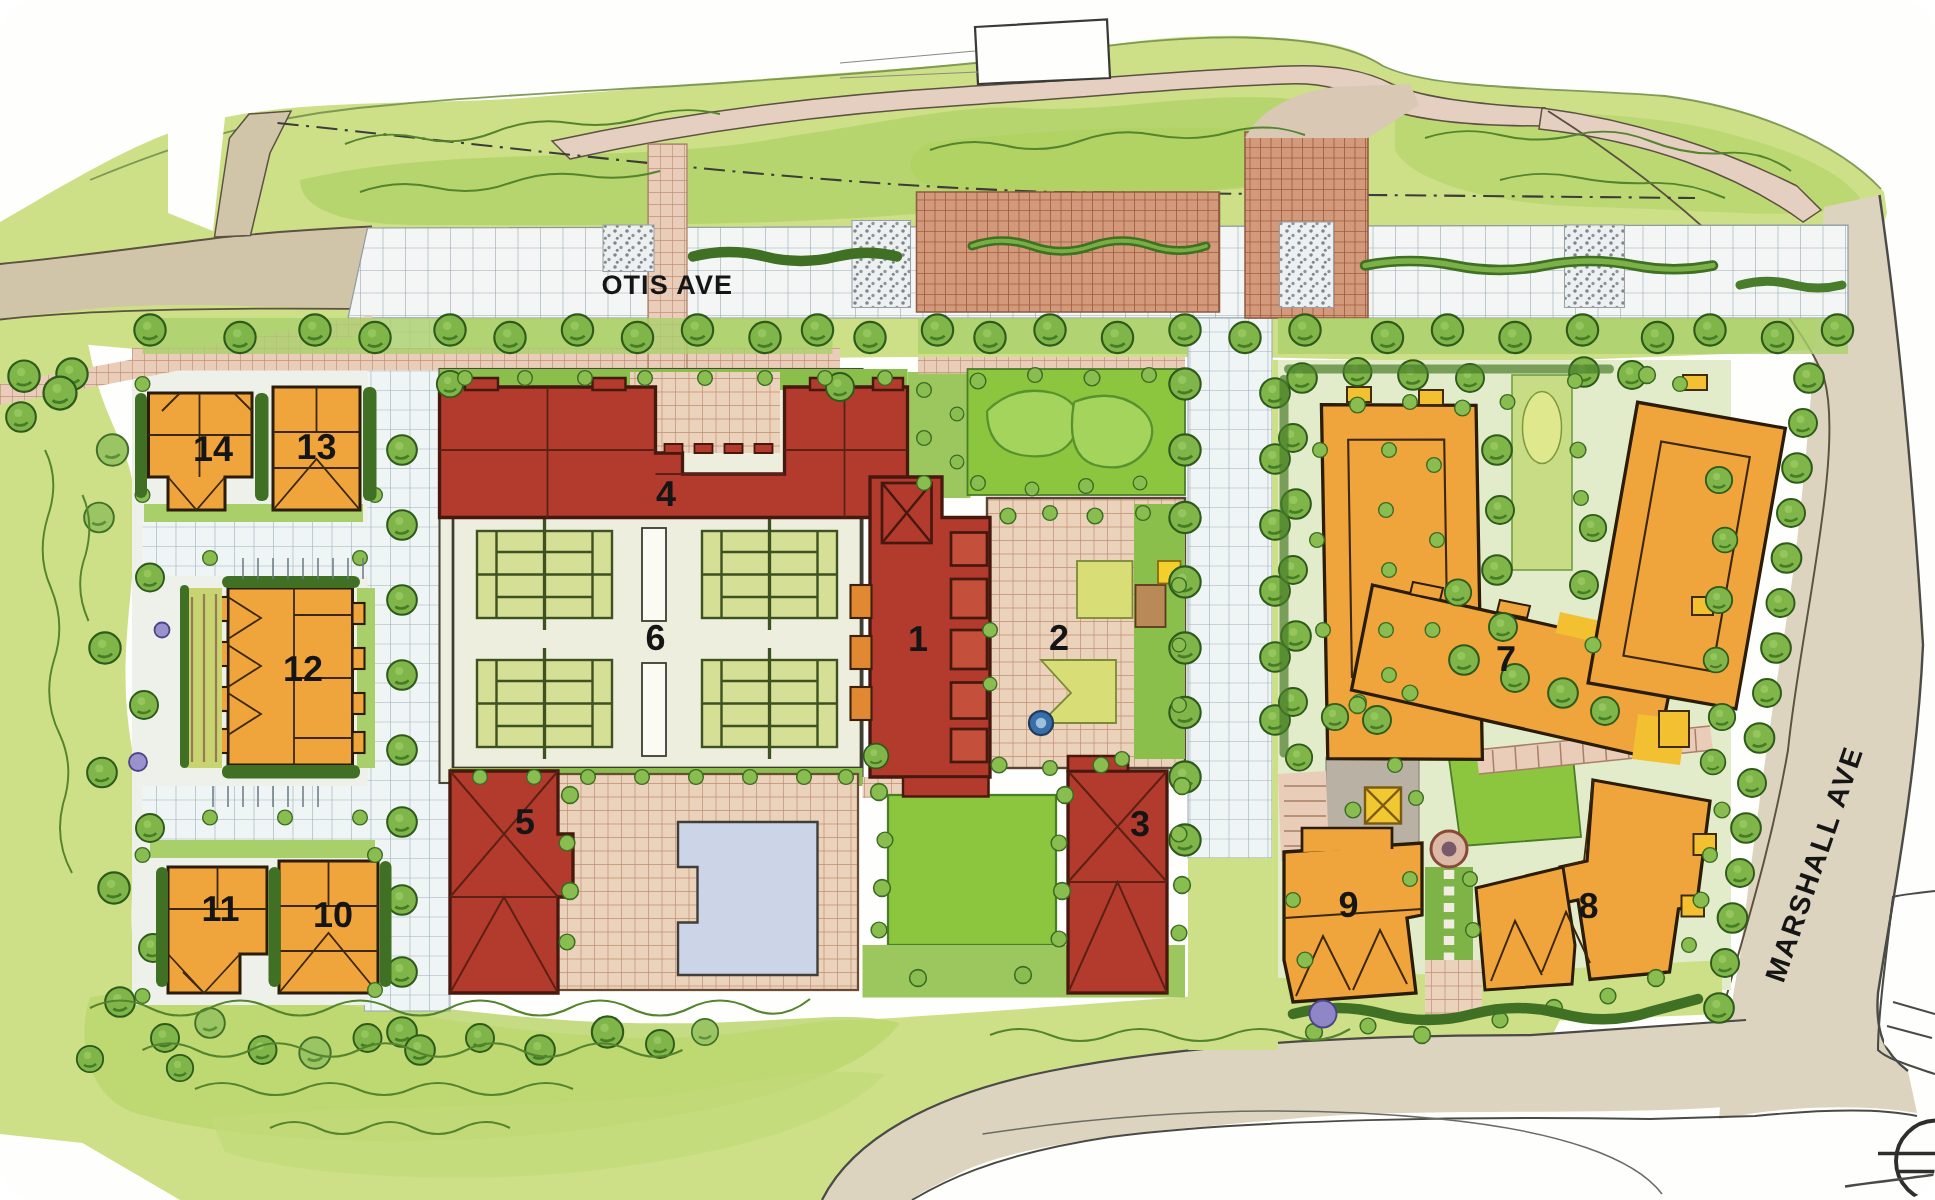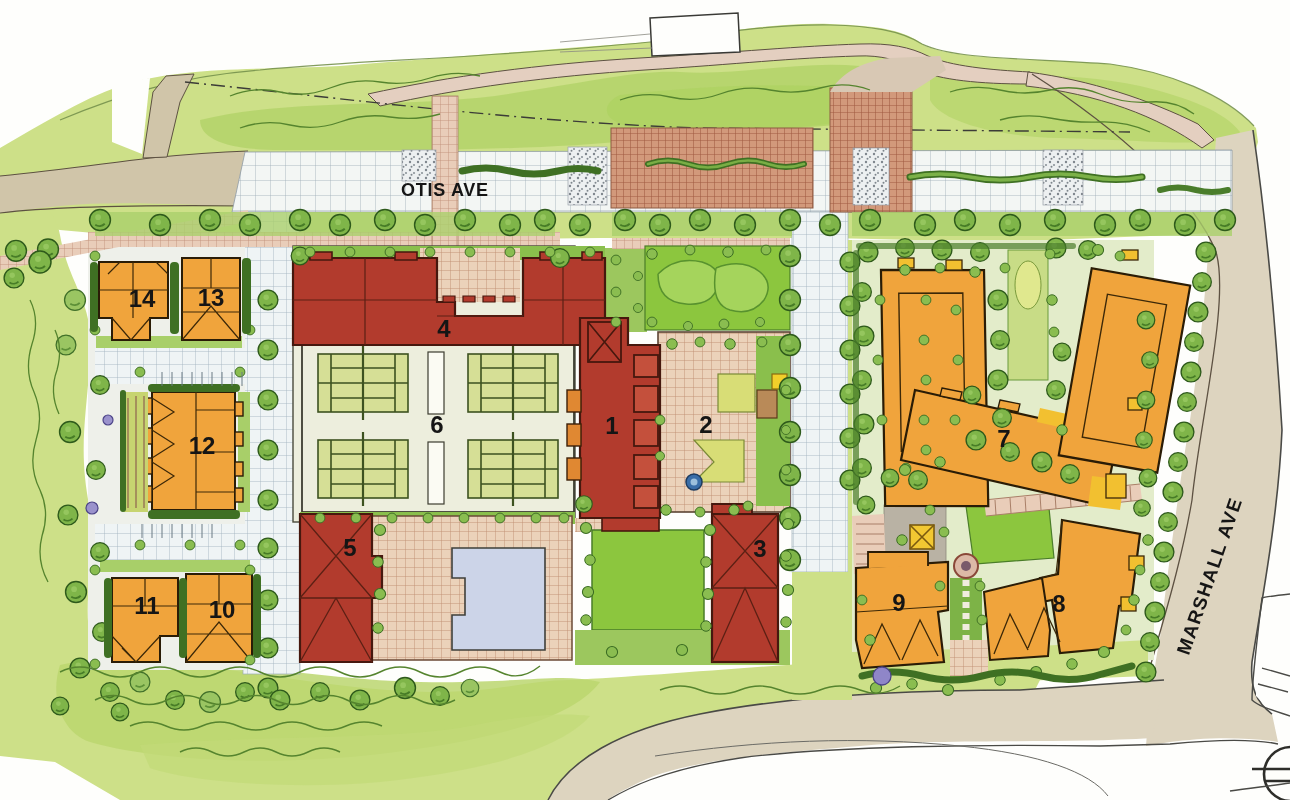--- a/index.html
+++ b/index.html
@@ -1,16 +1,16 @@
 <!DOCTYPE html>
 <html><head>
 <meta charset="utf-8">
 <style>
 html,body{margin:0;padding:0;background:#ffffff;}
-#plan{position:relative;width:1290px;height:800px;overflow:hidden;font-family:"Liberation Sans",sans-serif;}
+#plan{position:relative;width:1290px;height:800px;overflow:hidden;font-family:"Liberation Sans",sans-serif;border-radius:23px;}
 svg{display:block}
 .lbl{font-family:"Liberation Sans",sans-serif;font-weight:bold;fill:#151515;text-anchor:middle;}
 </style>
 </head>
 <body>
 <div id="plan">
 <svg width="1290" height="800" viewBox="0 0 1290 800">
 <defs>
 <pattern id="gridG" width="15" height="15" patternUnits="userSpaceOnUse">
   <rect width="15" height="15" fill="#f3f6f4"></rect>

